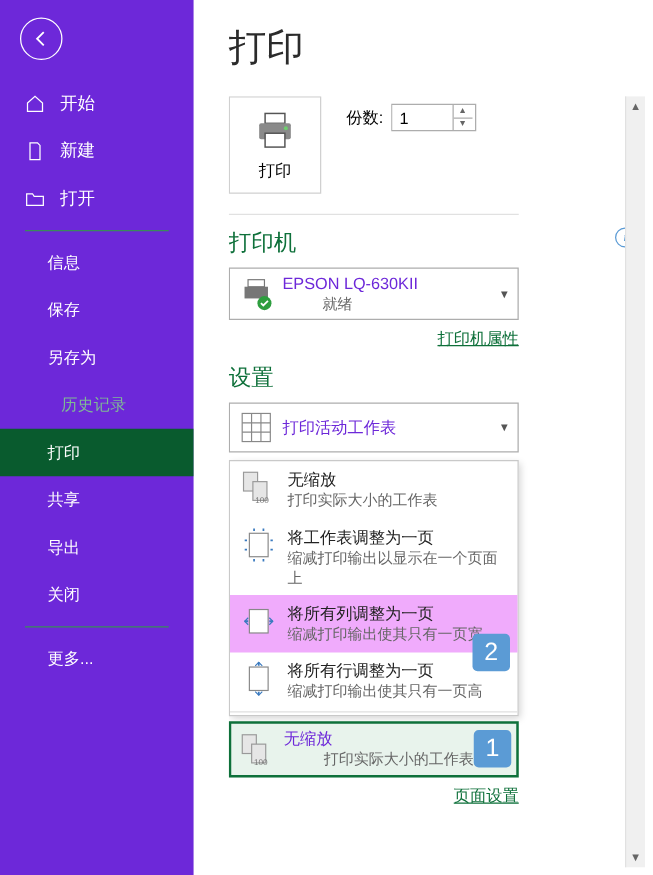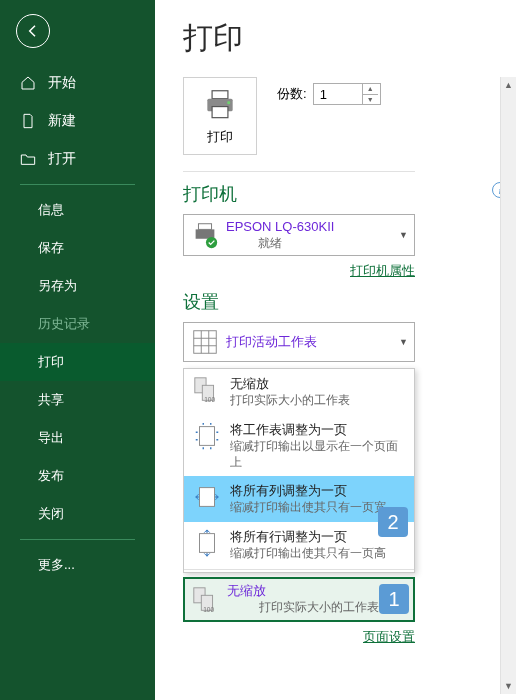--- a/index.html
+++ b/index.html
@@ -1,25 +1,25 @@
 <!DOCTYPE html>
 <html><head>
 <meta charset="utf-8">
 <style>
   * { box-sizing: border-box; margin: 0; padding: 0; }
   body { font-family: "Microsoft YaHei", "Segoe UI", sans-serif; font-size: 13px; width: 522px; height: 700px; background: #fff; display: flex; overflow: hidden; }
   
   
-  .sidebar { width: 155px; background: #14532d; color: #fff; display: flex; flex-direction: column; padding-top: 14px; }
+  .sidebar { width: 155px; background: #6d28d9; color: #fff; display: flex; flex-direction: column; padding-top: 14px; }
   .back-btn { width: 34px; height: 34px; border: 1.5px solid #fff; border-radius: 50%; margin-left: 16px; margin-bottom: 16px; display: flex; align-items: center; justify-content: center; cursor: pointer; }
   .back-btn svg { width: 16px; height: 16px; }
   .nav-item { height: 38px; display: flex; align-items: center; padding-left: 20px; cursor: pointer; font-size: 14px; }
   .nav-item.with-icon svg { width: 16px; height: 16px; margin-right: 12px; fill: #fff; }
   .nav-item.active { background: #095b2e; }
-  .nav-item.disabled { color: #7fb896; cursor: default; }
+  .nav-item.disabled { color: #7fb896; cursor: default; margin-left: 11px; }
   .nav-sep { height: 1px; background: #3a8a5c; margin: 6px 20px 6px 20px; }
   .nav-indent { padding-left: 38px; font-size: 13px; }
   
   
   .main { flex: 1; background: #fff; display: flex; flex-direction: column; padding: 18px 6px 6px 28px; position: relative; }
   .page-title { font-size: 30px; font-weight: 300; color: #2b2b2b; margin-bottom: 18px; }
   .scroll-region { flex: 1; overflow: hidden; position: relative; }
   
   
   .top-row { display: flex; align-items: flex-start; gap: 20px; margin-bottom: 16px; }
@@ -47,21 +47,21 @@
   .dropdown .dd-text .t1 { font-size: 13px; color: #6d28d9; }
   .dropdown .dd-text .t2 { font-size: 12px; color: #666; margin-left: 32px; }
   .dropdown .dd-arrow { font-size: 9px; color: #555; margin-left: 4px; }
   
   .link-right { text-align: right; width: 232px; margin-bottom: 10px; }
   .link-right a { color: #0e703a; font-size: 13px; text-decoration: underline; cursor: pointer; margin-top: 28px; }
   
   
   .scale-menu { width: 232px; border: 1px solid #c9c9c9; background: #fff; box-shadow: 2px 2px 6px rgba(0,0,0,.18); margin-bottom: 4px; }
   .scale-item { display: flex; padding: 6px 8px; cursor: pointer; }
-  .scale-item.hover-highlight { background: #7dd3fc; }
+  .scale-item.hover-highlight { background: #f0abfc; }
   .scale-item .si-icon { width: 30px; height: 30px; flex-shrink: 0; margin-right: 8px; display: flex; align-items: center; justify-content: center; }
   .scale-item .si-text .t1 { font-size: 13px; color: #222; }
   .scale-item .si-text .t2 { font-size: 12px; color: #666; line-height: 1.3; }
   .scale-menu .menu-sep { height: 1px; background: #e0e0e0; margin: 2px 0; }
   .scale-custom { padding: 8px 14px; font-size: 13px; cursor: pointer; }
   
   
   .callout { position: absolute; width: 30px; height: 30px; background: #5b9bd5; color: #fff; font-size: 20px; border-radius: 4px; display: flex; align-items: center; justify-content: center; font-weight: 400; }
   
   
@@ -116,23 +116,20 @@
       <span>历史记录</span>
     </div>
   <div class="nav-item nav-indent active">
       <span>打印</span>
     </div>
   <div class="nav-item nav-indent">
       <span>共享</span>
     </div>
   <div class="nav-item nav-indent">
       <span>导出</span>
-    </div>
-  <div class="nav-item nav-indent">
-      <span>发布</span>
     </div>
   <div class="nav-item nav-indent">
       <span>关闭</span>
     </div>
 
   <div class="nav-sep"></div>
 
   <div class="nav-item nav-indent">
       <span>更多...</span>
     </div>

